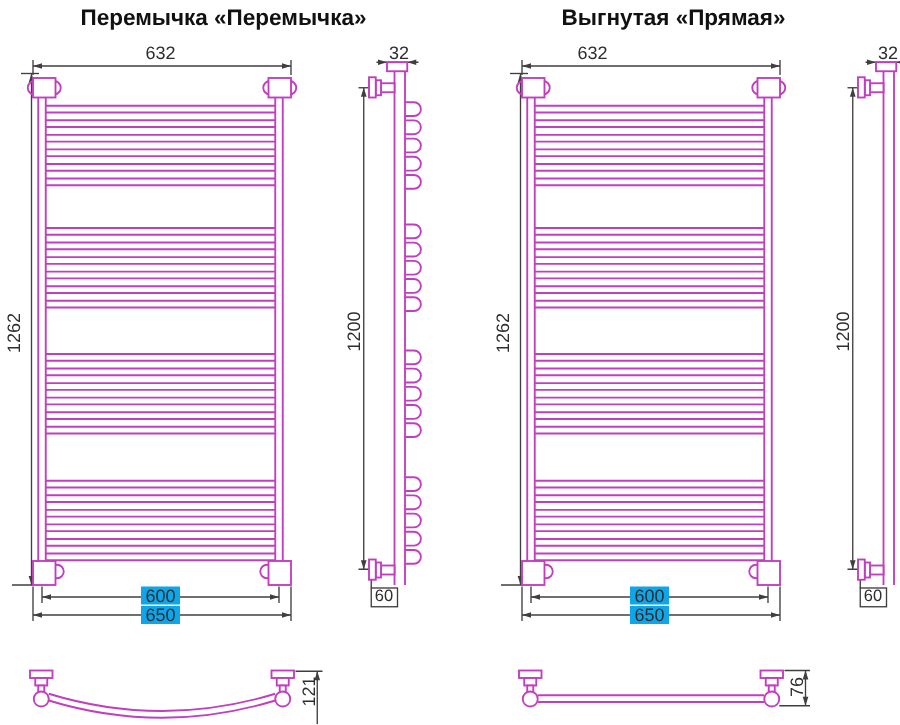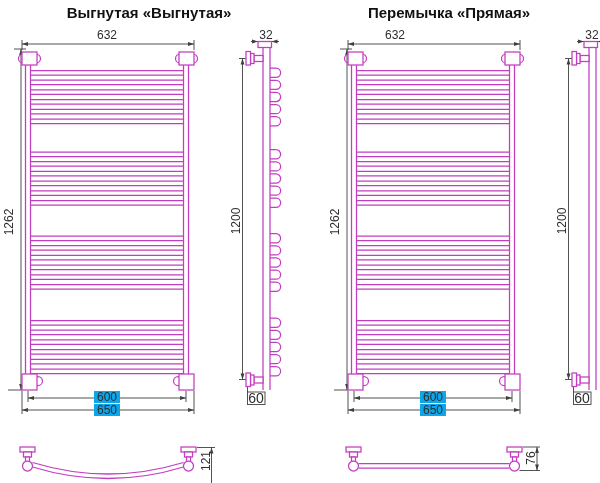--- a/index.html
+++ b/index.html
@@ -5,21 +5,21 @@
   html,body{margin:0;padding:0;background:#fff;}
   .canvas{position:relative;width:600px;height:483px;background:#fff;overflow:hidden;
           font-family:"Liberation Sans", sans-serif;}
   svg{position:absolute;left:0;top:0;}
   .lbl{position:absolute;transform:translate(-50%,-50%);color:#2e2e2e;font-size:12px;
        line-height:1;white-space:nowrap;}
   .lbl.rot{transform:translate(-50%,-50%) rotate(-90deg);}
   .lbl.bg{background:#0ea5e9;padding:0 3px;}
   .title{position:absolute;transform:translate(-50%,-50%);color:#111;font-size:15px;
          font-weight:700;white-space:nowrap;}
-  .small{font-size:14px;}
+  .small{font-size:11px;}
 </style>
 </head>
 <body>
 
 <div class="canvas">
   <svg id="drawing" width="600" height="483" viewBox="0 0 600 483">
       <g>
         <g>
           <line x1="22" y1="50" x2="22" y2="40" stroke="#3f3f3f" stroke-width="0.9"></line>
           <line x1="194" y1="50" x2="194" y2="40" stroke="#3f3f3f" stroke-width="0.9"></line>
@@ -277,33 +277,33 @@
           <rect x="510.5" y="452" width="8" height="5" stroke="#c23ec0" stroke-width="1.25" fill="#fff"></rect>
           <rect x="512.5" y="457" width="4" height="4.5" stroke="#c23ec0" stroke-width="1.25" fill="#fff"></rect>
           <circle cx="514.5" cy="466" r="5" stroke="#c23ec0" stroke-width="1.25" fill="#fff"></circle>
           <line x1="358.5" y1="463.5" x2="509.5" y2="463.5" stroke="#c23ec0" stroke-width="1.25"></line>
           <line x1="358.5" y1="468" x2="509.5" y2="468" stroke="#c23ec0" stroke-width="1.25"></line>
         </g>
       </g>
     </svg>
 
   <section>
-    <div class="title" style="left:149px;top:12px">Выгнутая «Выгнутая»</div>
+    <div class="title" style="left:149px;top:12px">Перемычка «Перемычка»</div>
     <div class="lbl" style="left:107px;top:35px">632</div>
     <div class="lbl" style="left:266px;top:35px">32</div>
     <div class="lbl rot" style="left:9px;top:222px">1262</div>
     <div class="lbl rot" style="left:236px;top:221px">1200</div>
     <div class="lbl bg" style="left:107px;top:397px">600</div>
     <div class="lbl bg" style="left:107px;top:410px">650</div>
     <div class="lbl small" style="left:256px;top:398px">60</div>
     <div class="lbl rot" style="left:206px;top:461px">121</div>
   </section>
 
   <section>
-    <div class="title" style="left:449px;top:12px">Перемычка «Прямая»</div>
+    <div class="title" style="left:449px;top:12px">Выгнутая «Прямая»</div>
     <div class="lbl" style="left:395px;top:35px">632</div>
     <div class="lbl" style="left:592px;top:35px">32</div>
     <div class="lbl rot" style="left:335px;top:222px">1262</div>
     <div class="lbl rot" style="left:562px;top:221px">1200</div>
     <div class="lbl bg" style="left:433px;top:397px">600</div>
     <div class="lbl bg" style="left:433px;top:410px">650</div>
     <div class="lbl small" style="left:582px;top:398px">60</div>
     <div class="lbl rot" style="left:531px;top:458px">76</div>
   </section>
 </div>

